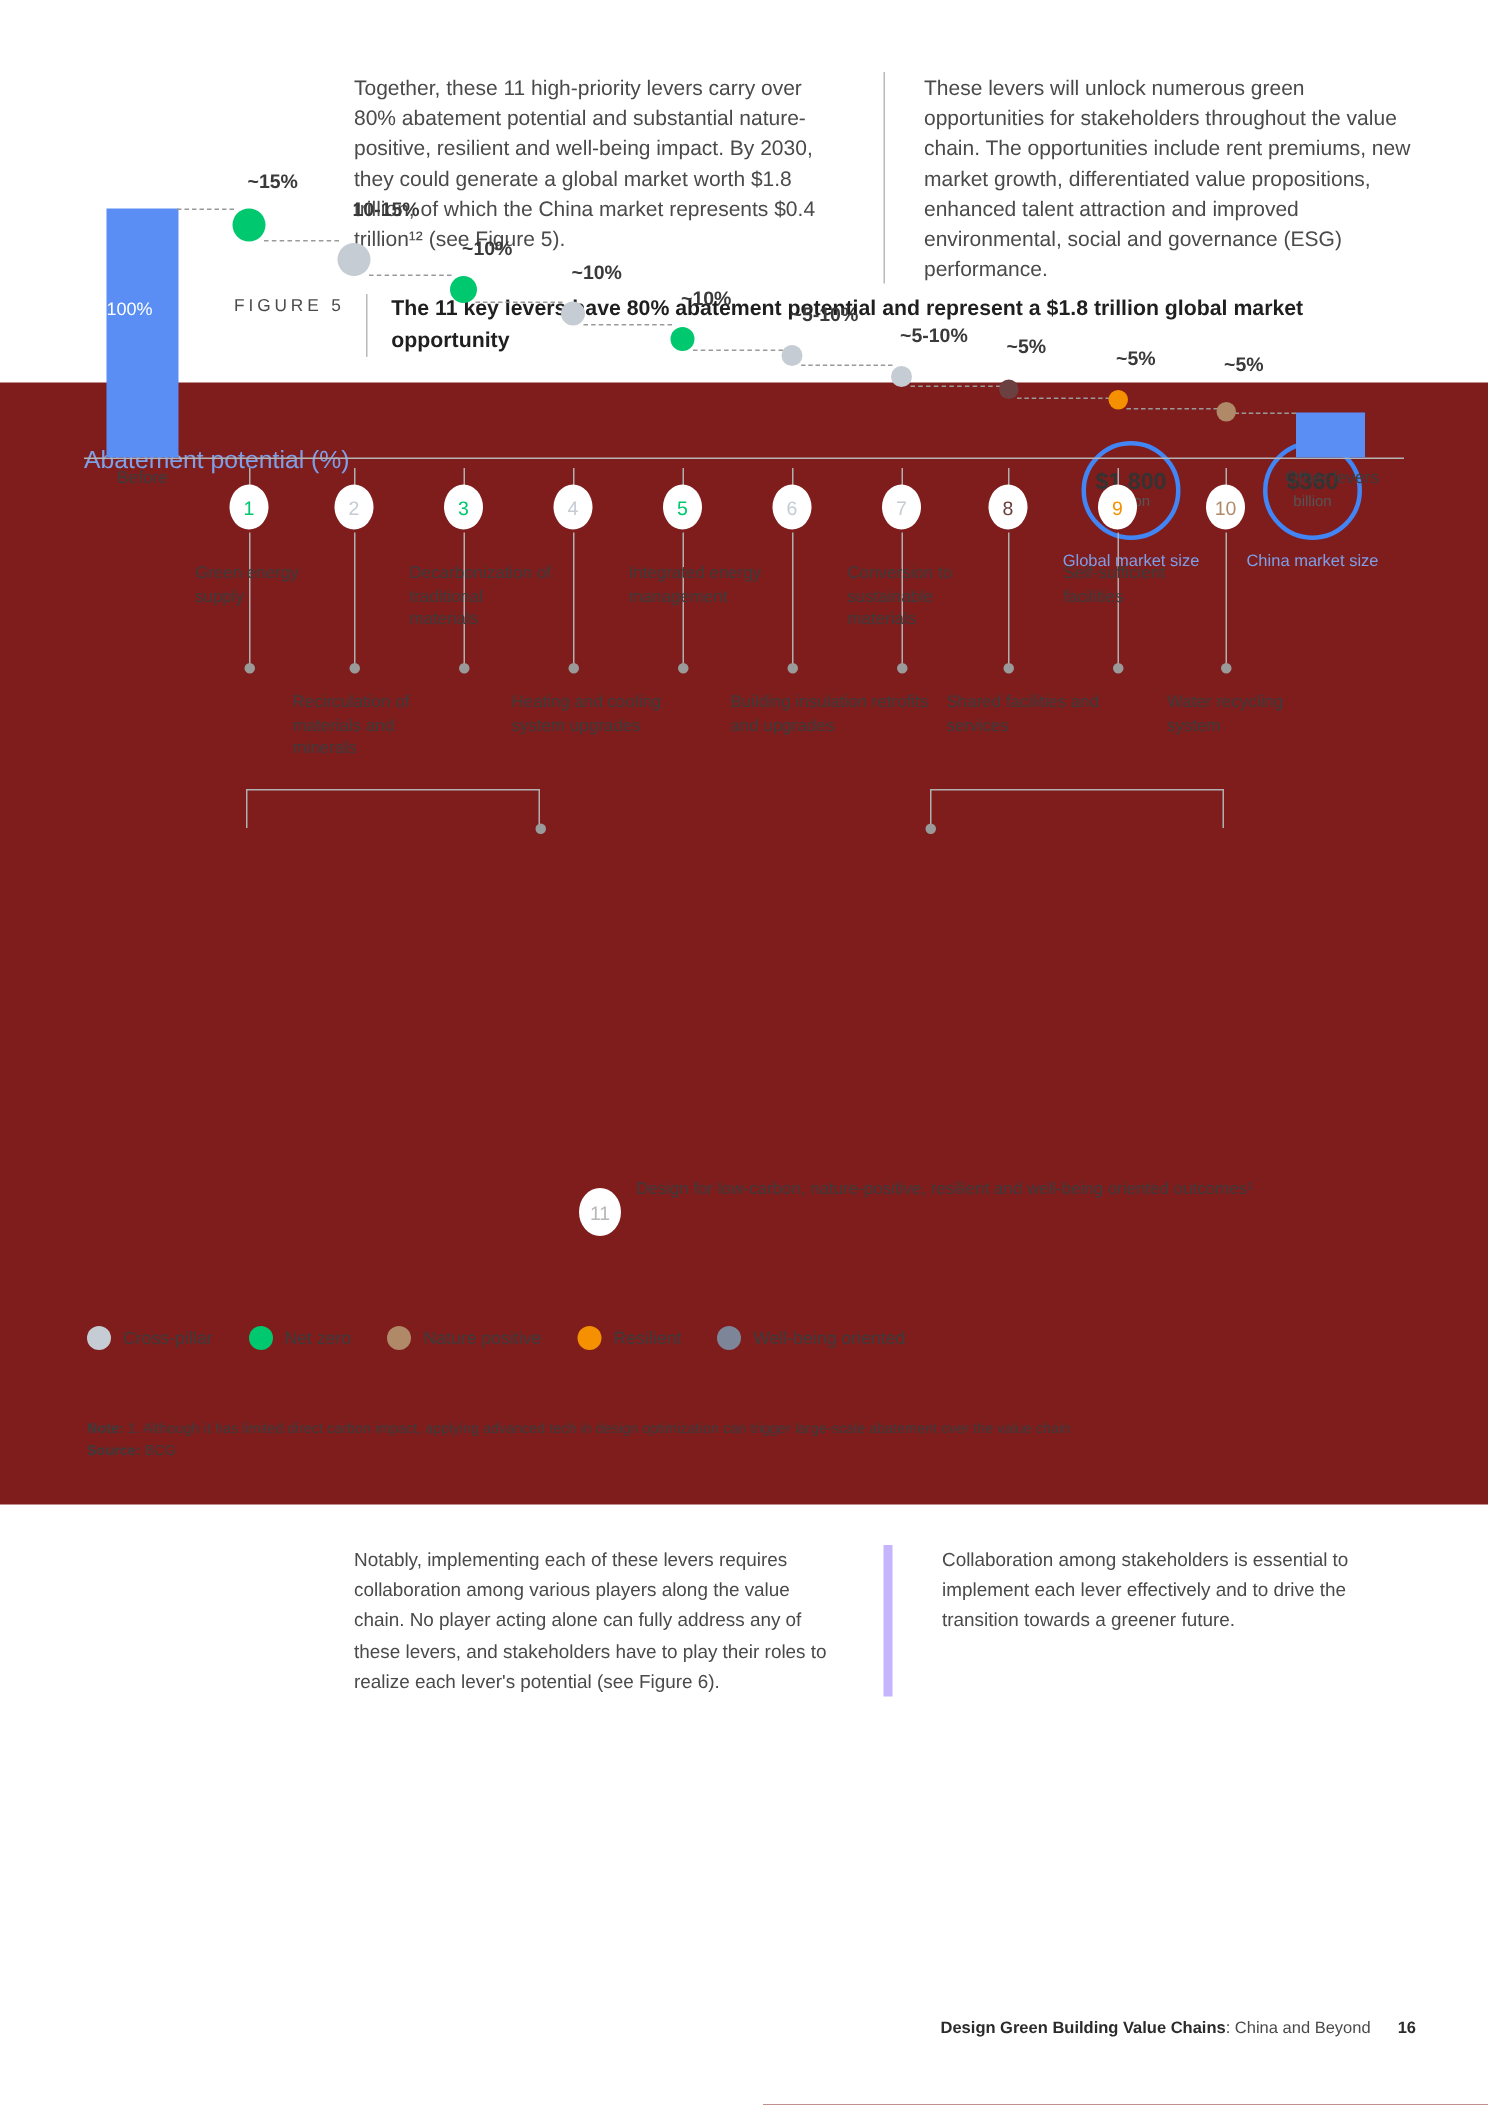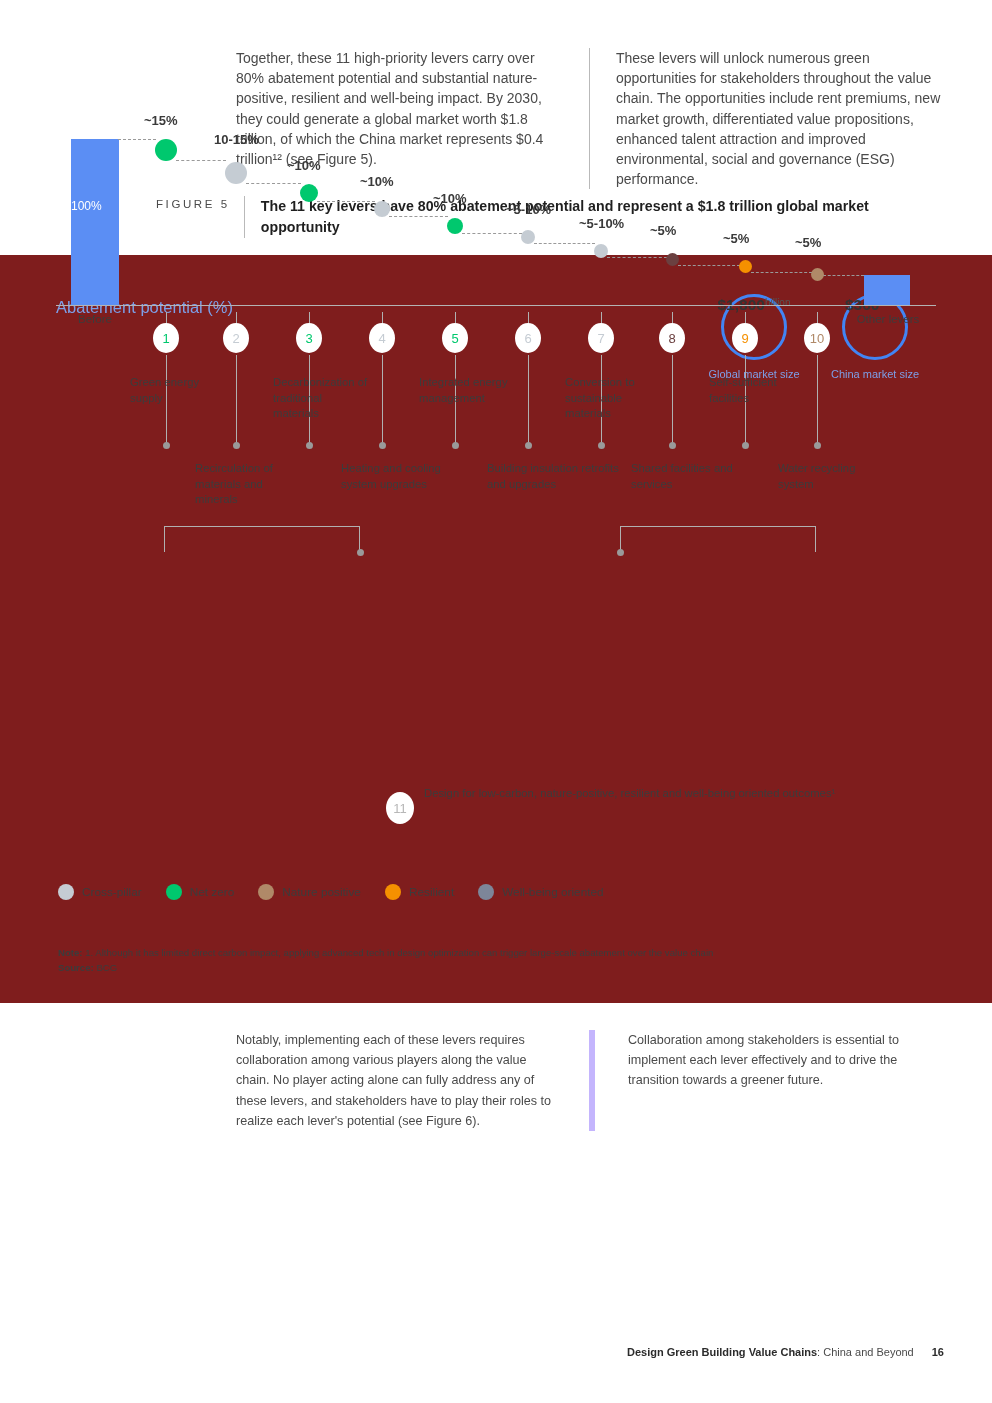--- a/index.html
+++ b/index.html
@@ -56,21 +56,21 @@
     position: absolute; left: 56px; top: 43px;
     font-size: 16.5px; color: #7d9fe8;
   }
 
   
   .kpis { position:absolute; left: 700px; top: 294px; }
   .kpi { position: absolute; text-align:center; }
   .kpi .ring {
     width: 66px; height: 66px; border-radius: 50%;
     border: 3.5px solid #4285f4;
-    display:flex; align-items:flex-start; justify-content:center;
+    display:flex; flex-direction:column; align-items:center; justify-content:center;
     margin: 0 auto;
   }
   .kpi .amt { font-size: 15.5px; font-weight: bold; color:#333; line-height: 15px; }
   .kpi .unit { font-size: 10px; color:#555; line-height: 12px; }
   .kpi .cap { margin-top: 8px; font-size: 11px; color:#7d9fe8; white-space: nowrap; }
   #kpi-global { left: 0px; top: 0px; width: 108px; }
   #kpi-china  { left: 122px; top: 0px; width: 106px; }
 
   
   .plot { position:absolute; left:0; top:0; width: 992px; height: 748px; }
@@ -90,20 +90,21 @@
   .axis-cat {
     position:absolute; font-size: 11.5px; color:#3c3c3c; text-align:center;
   }
   #cat-before { left: 57px; top: 313px; width: 76px; }
   #cat-other  { left: 840px; top: 313px; width: 96px; }
 
   .dot { position:absolute; border-radius:50%; }
   .dot-label {
     position:absolute; font-size: 13px; font-weight: bold; color:#3a3a3a;
     white-space: nowrap;
+    margin-left: 21px;
   }
   .connector {
     position:absolute; height:0; border-top: 1px dashed #9a9a9a;
   }
 
   
   .lever-num {
     position:absolute; width: 26px; height: 30px; border-radius: 50%;
     background:#fff; display:flex; align-items:center; justify-content:center;
     font-size: 13px;

